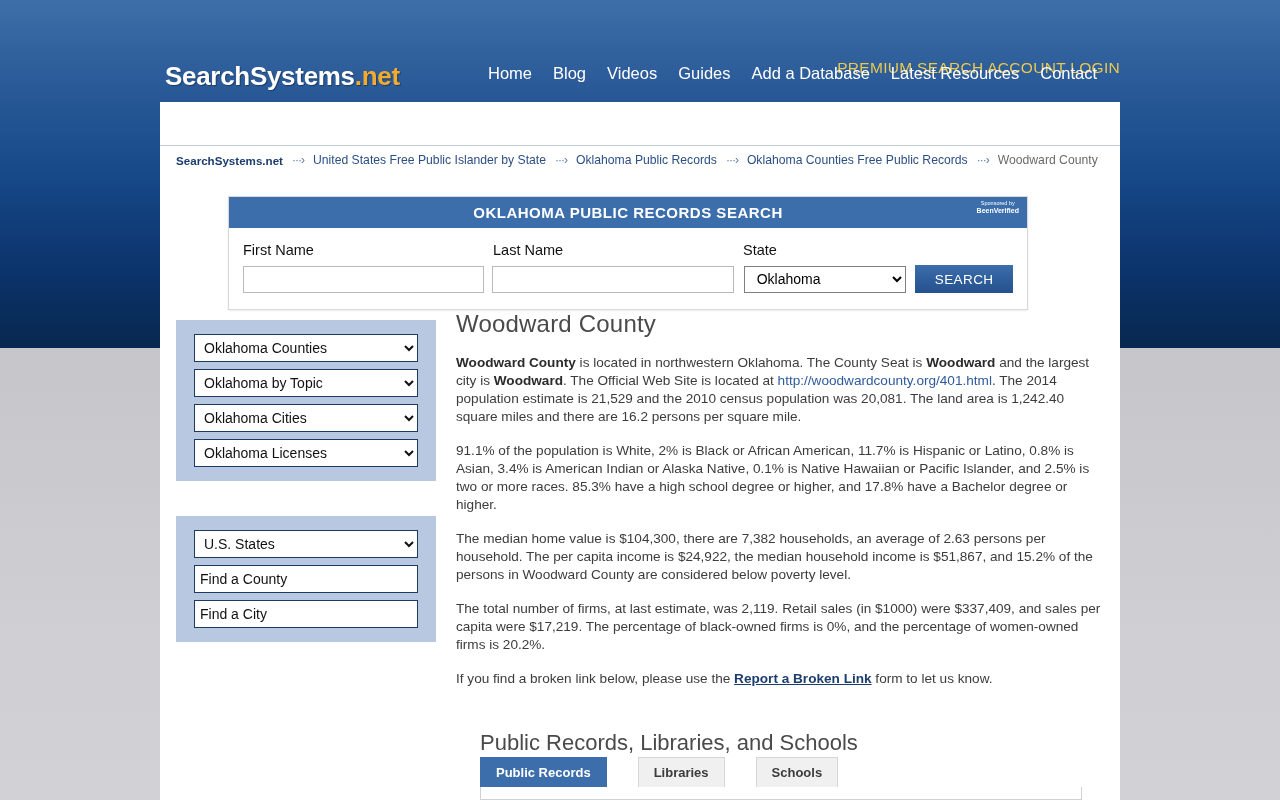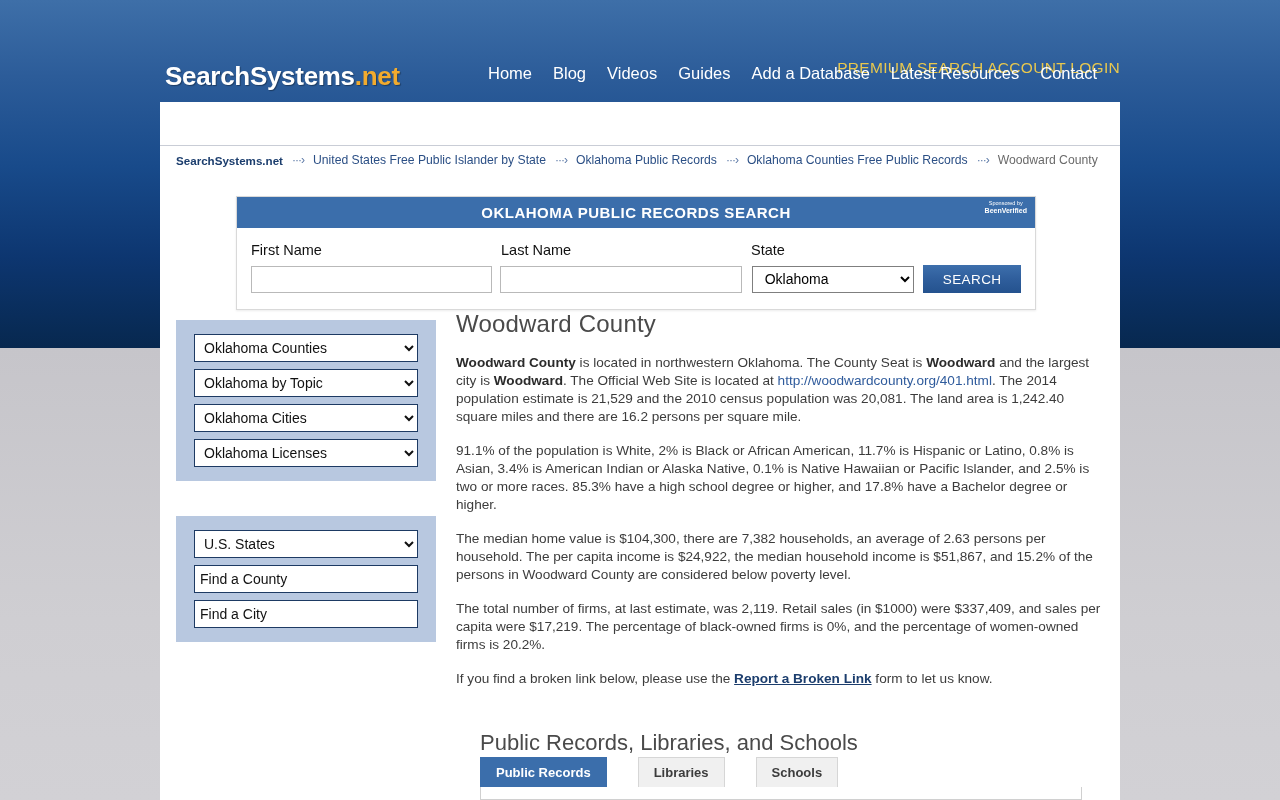--- a/index.html
+++ b/index.html
@@ -70,21 +70,21 @@
     color: #1b3d6d; font-weight: bold; font-size: 11.6px; cursor: pointer;
   }
   #breadcrumb .crumb { color: #2b4f85; cursor: pointer; }
   #breadcrumb .crumb.current { color: #6a6a6a; cursor: default; }
   #breadcrumb .arr {
     color: #5e7ba8; margin: 0 9px; font-size: 12px; letter-spacing: -1px;
   }
 
   
   #searchbox {
-    position: absolute; left: 76px; top: 196px; width: 800px;
+    position: absolute; left: 68px; top: 196px; width: 800px;
     background: #fff; border: 1px solid #d9d9d9;
     box-shadow: 0 1px 2px rgba(0,0,0,.08);
   }
   #searchbox .sb-head {
     height: 31px; background: #3b6eab;
     display: flex; align-items: center; justify-content: center;
     position: relative;
   }
   #searchbox .sb-title {
     color: #fff; font-weight: bold; font-size: 15px; letter-spacing: .5px;

